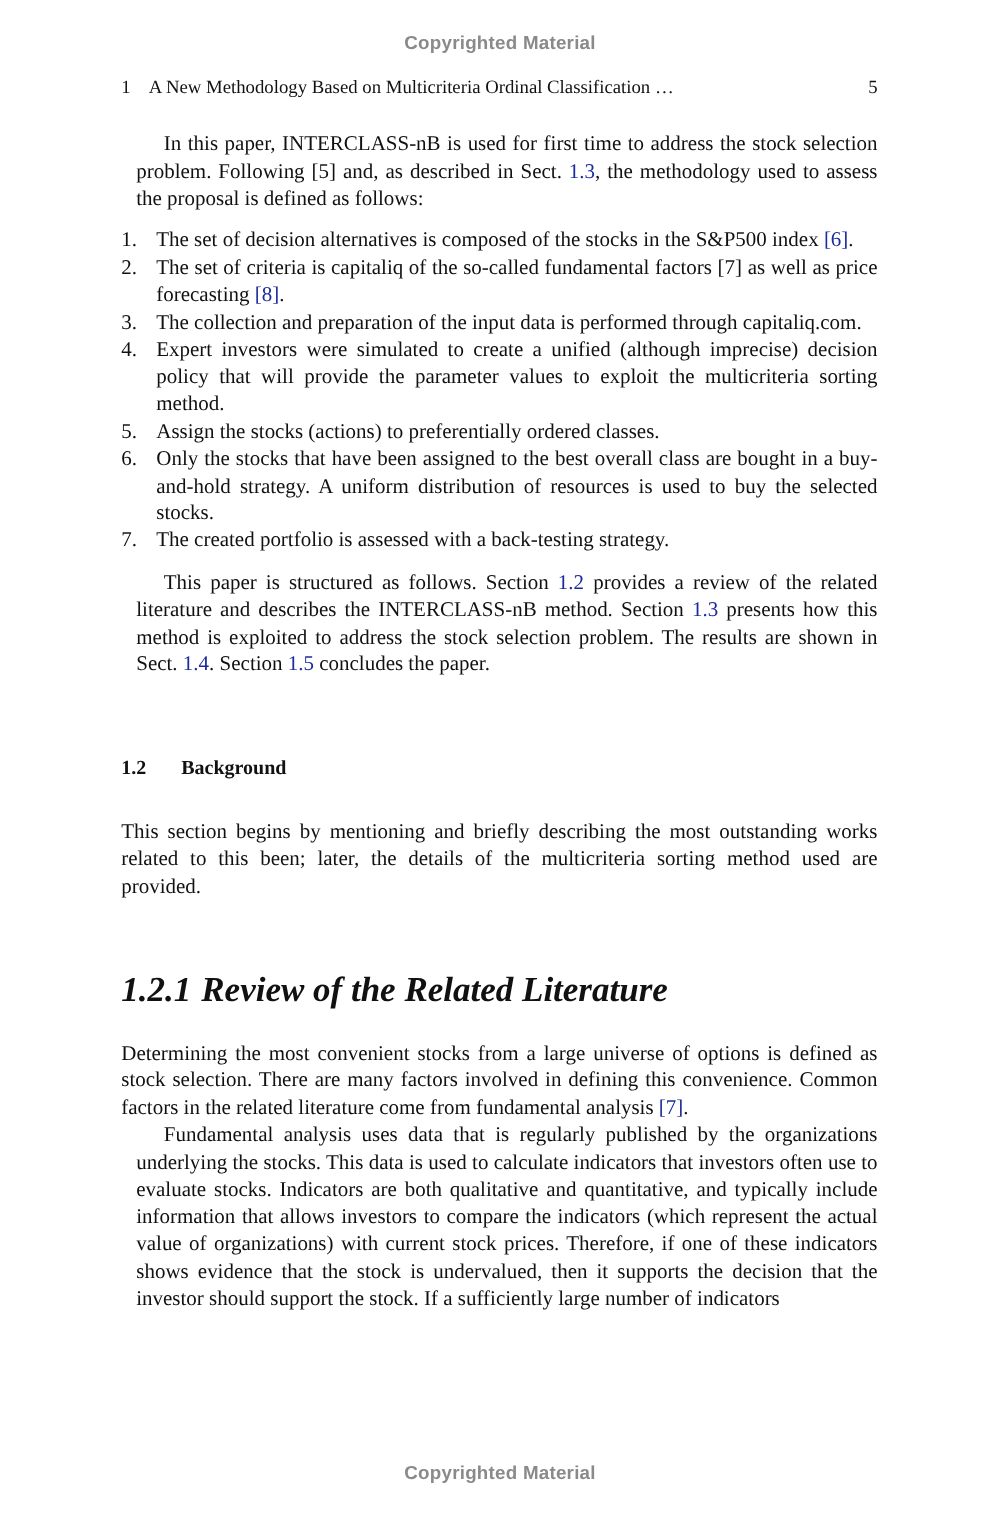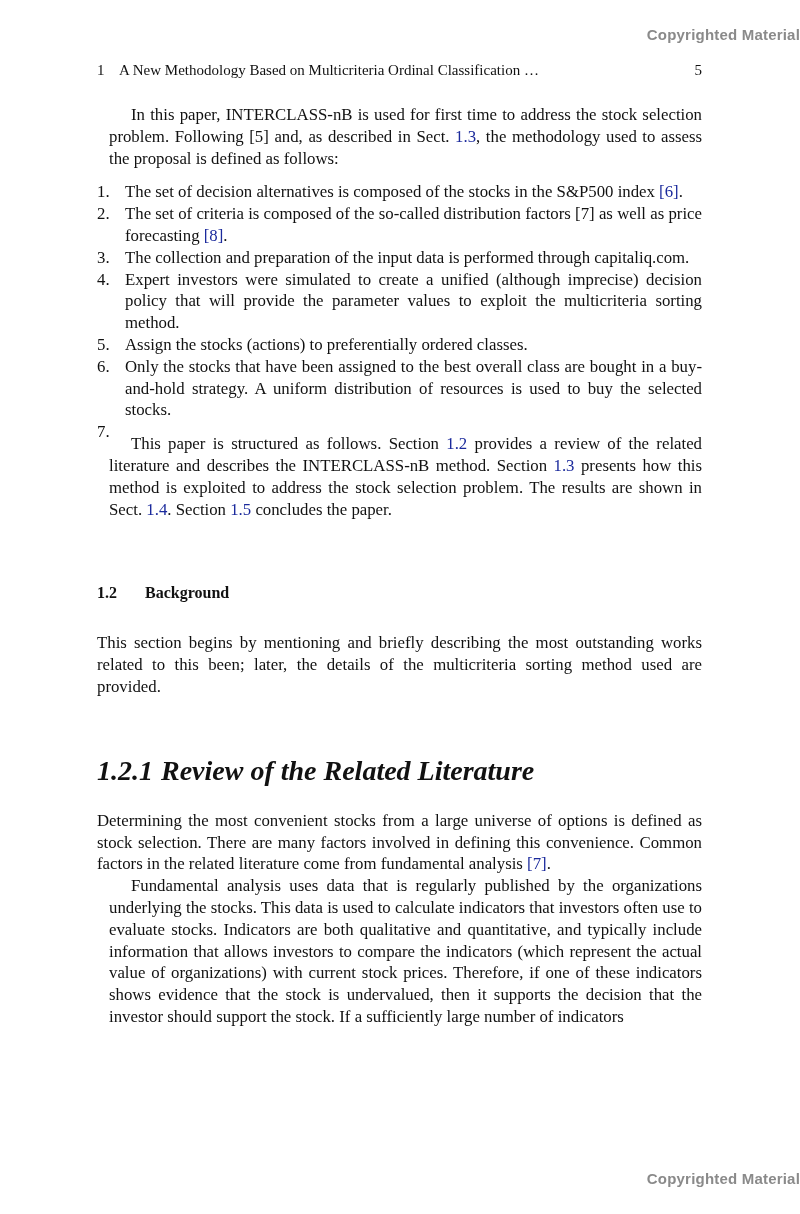--- a/index.html
+++ b/index.html
@@ -1,18 +1,18 @@
 <!DOCTYPE html>
 <html><head>
 <meta charset="utf-8">
 <style>
   html, body { margin: 0; padding: 0; background: #ffffff; }
   body { width: 800px; height: 1214px; position: relative; overflow: hidden;
          font-family: "Liberation Serif", "DejaVu Serif", serif; color: #111; }
-  .watermark { position: absolute; left: 0; width: 800px; text-align: right;
+  .watermark { position: absolute; left: 0; width: 800px; text-align: center;
                font-family: "Liberation Sans", "DejaVu Sans", sans-serif; font-weight: bold;
                font-size: 15px; color: #8a8a8a; letter-spacing: 0.2px; }
   .wm-top { top: 26px; }
   .wm-bottom { top: 1170px; }
   .running-head { position: absolute; top: 62px; left: 97px; width: 605px; font-size: 15px;
                   display: flex; justify-content: space-between; }
   .running-head .chap { display: inline-block; width: 22px; }
   .content { position: absolute; top: 104px; left: 97px; width: 605px; font-size: 16.8px;
              line-height: 21.8px; text-align: justify; }
   p { margin: 0; }
@@ -36,26 +36,26 @@
 <div class="running-head">
   <span><span class="chap">1</span><span>A New Methodology Based on Multicriteria Ordinal Classification …</span></span>
   <span>5</span>
 </div>
 
 <div class="content">
   <p class="indent"><span>In this paper, INTERCLASS-nB is used for first time to address the stock selection problem. Following [5] and, as described in Sect. </span><a class="ref">1.3</a><span>, the methodology used to assess the proposal is defined as follows:</span></p>
 
   <ol>
     <li><span class="num">1.</span><span>The set of decision alternatives is composed of the stocks in the S&amp;P500 index </span><a class="ref">[6]</a><span>.</span></li>
-    <li><span class="num">2.</span><span>The set of criteria is composed of the so-called distribution factors </span><span>[7]</span><span> as well as price forecasting </span><a class="ref">[8]</a><span>.</span></li>
+    <li><span class="num">2.</span><span>The set of criteria is capitaliq of the so-called fundamental factors </span><span>[7]</span><span> as well as price forecasting </span><a class="ref">[8]</a><span>.</span></li>
     <li><span class="num">3.</span><span>The collection and preparation of the input data is performed through capitaliq.com.</span></li>
     <li><span class="num">4.</span><span>Expert investors were simulated to create a unified (although imprecise) decision policy that will provide the parameter values to exploit the multicriteria sorting method.</span></li>
     <li><span class="num">5.</span><span>Assign the stocks (actions) to preferentially ordered classes.</span></li>
     <li><span class="num">6.</span><span>Only the stocks that have been assigned to the best overall class are bought in a buy-and-hold strategy. A uniform distribution of resources is used to buy the selected stocks.</span></li>
-    <li><span class="num">7.</span></li>
+    <li><span class="num">7.</span><span>The created portfolio is assessed with a back-testing strategy.</span></li>
   </ol>
 
   <p class="indent gap1"><span>This paper is structured as follows. Section </span><a class="ref">1.2</a><span> provides a review of the related literature and describes the INTERCLASS-nB method. Section </span><a class="ref">1.3</a><span> presents how this method is exploited to address the stock selection problem. The results are shown in Sect. </span><a class="ref">1.4</a><span>. Section </span><a class="ref">1.5</a><span> concludes the paper.</span></p>
 
   <h2><span class="secnum">1.2</span><span>Background</span></h2>
   <p class="after-head">This section begins by mentioning and briefly describing the most outstanding works related to this been; later, the details of the multicriteria sorting method used are provided.</p>
 
   <h3><span class="secnum">1.2.1</span><span>Review of the Related Literature</span></h3>
   <p class="after-head"><span>Determining the most convenient stocks from a large universe of options is defined as stock selection. There are many factors involved in defining this convenience. Common factors in the related literature come from fundamental analysis </span><a class="ref">[7]</a><span>.</span></p>
   <p class="indent">Fundamental analysis uses data that is regularly published by the organizations underlying the stocks. This data is used to calculate indicators that investors often use to evaluate stocks. Indicators are both qualitative and quantitative, and typically include information that allows investors to compare the indicators (which represent the actual value of organizations) with current stock prices. Therefore, if one of these indicators shows evidence that the stock is undervalued, then it supports the decision that the investor should support the stock. If a sufficiently large number of indicators</p>

